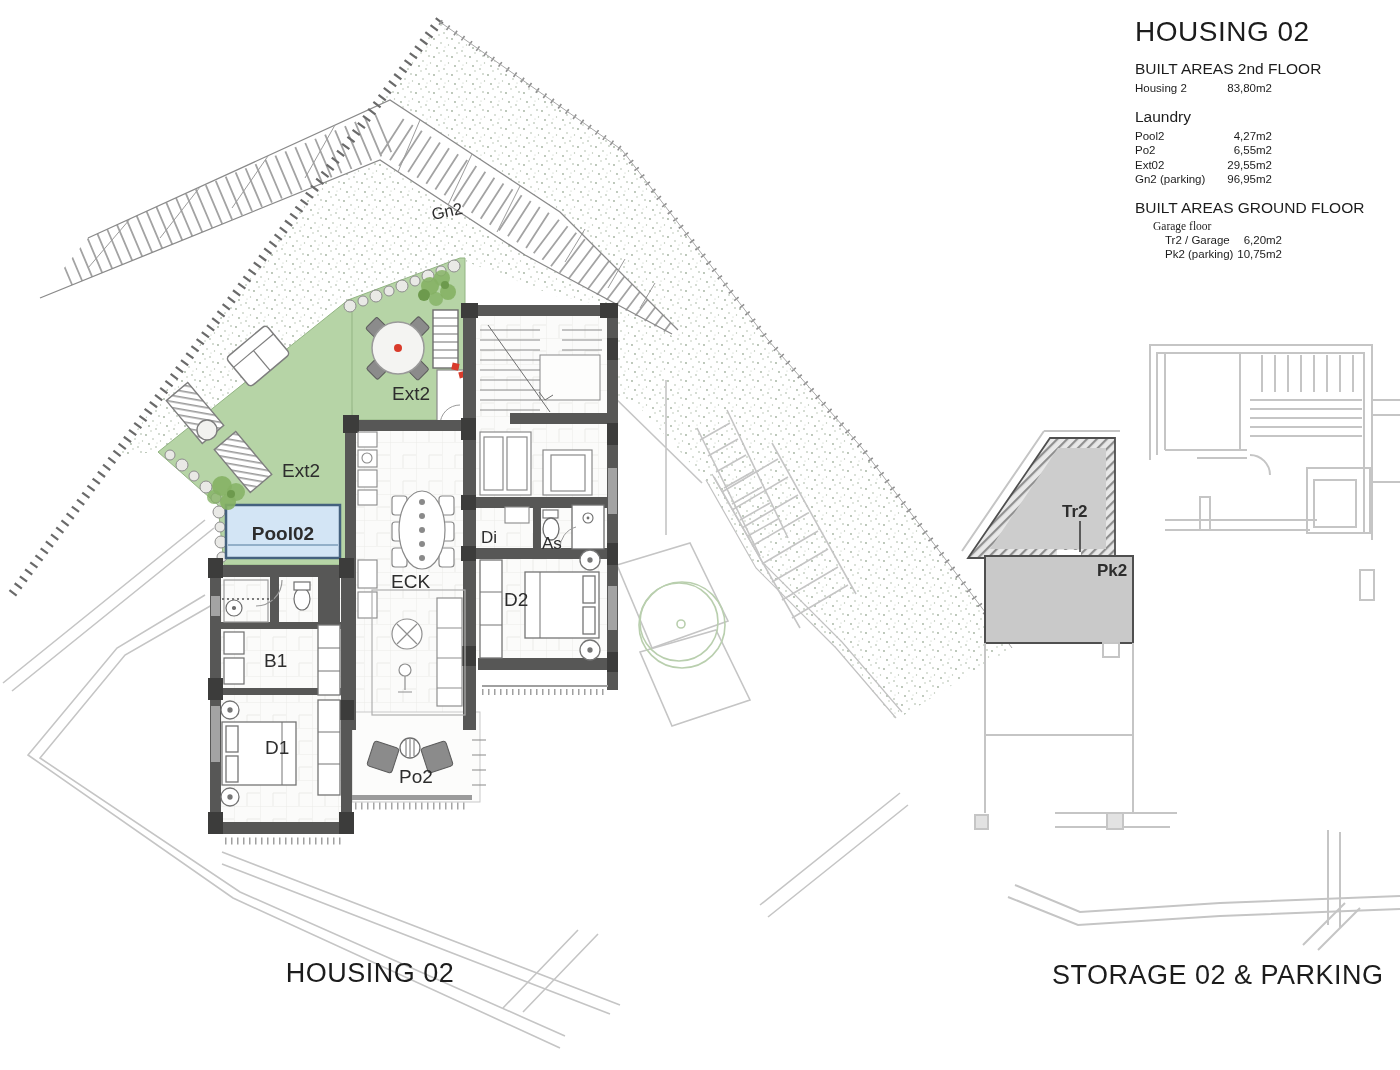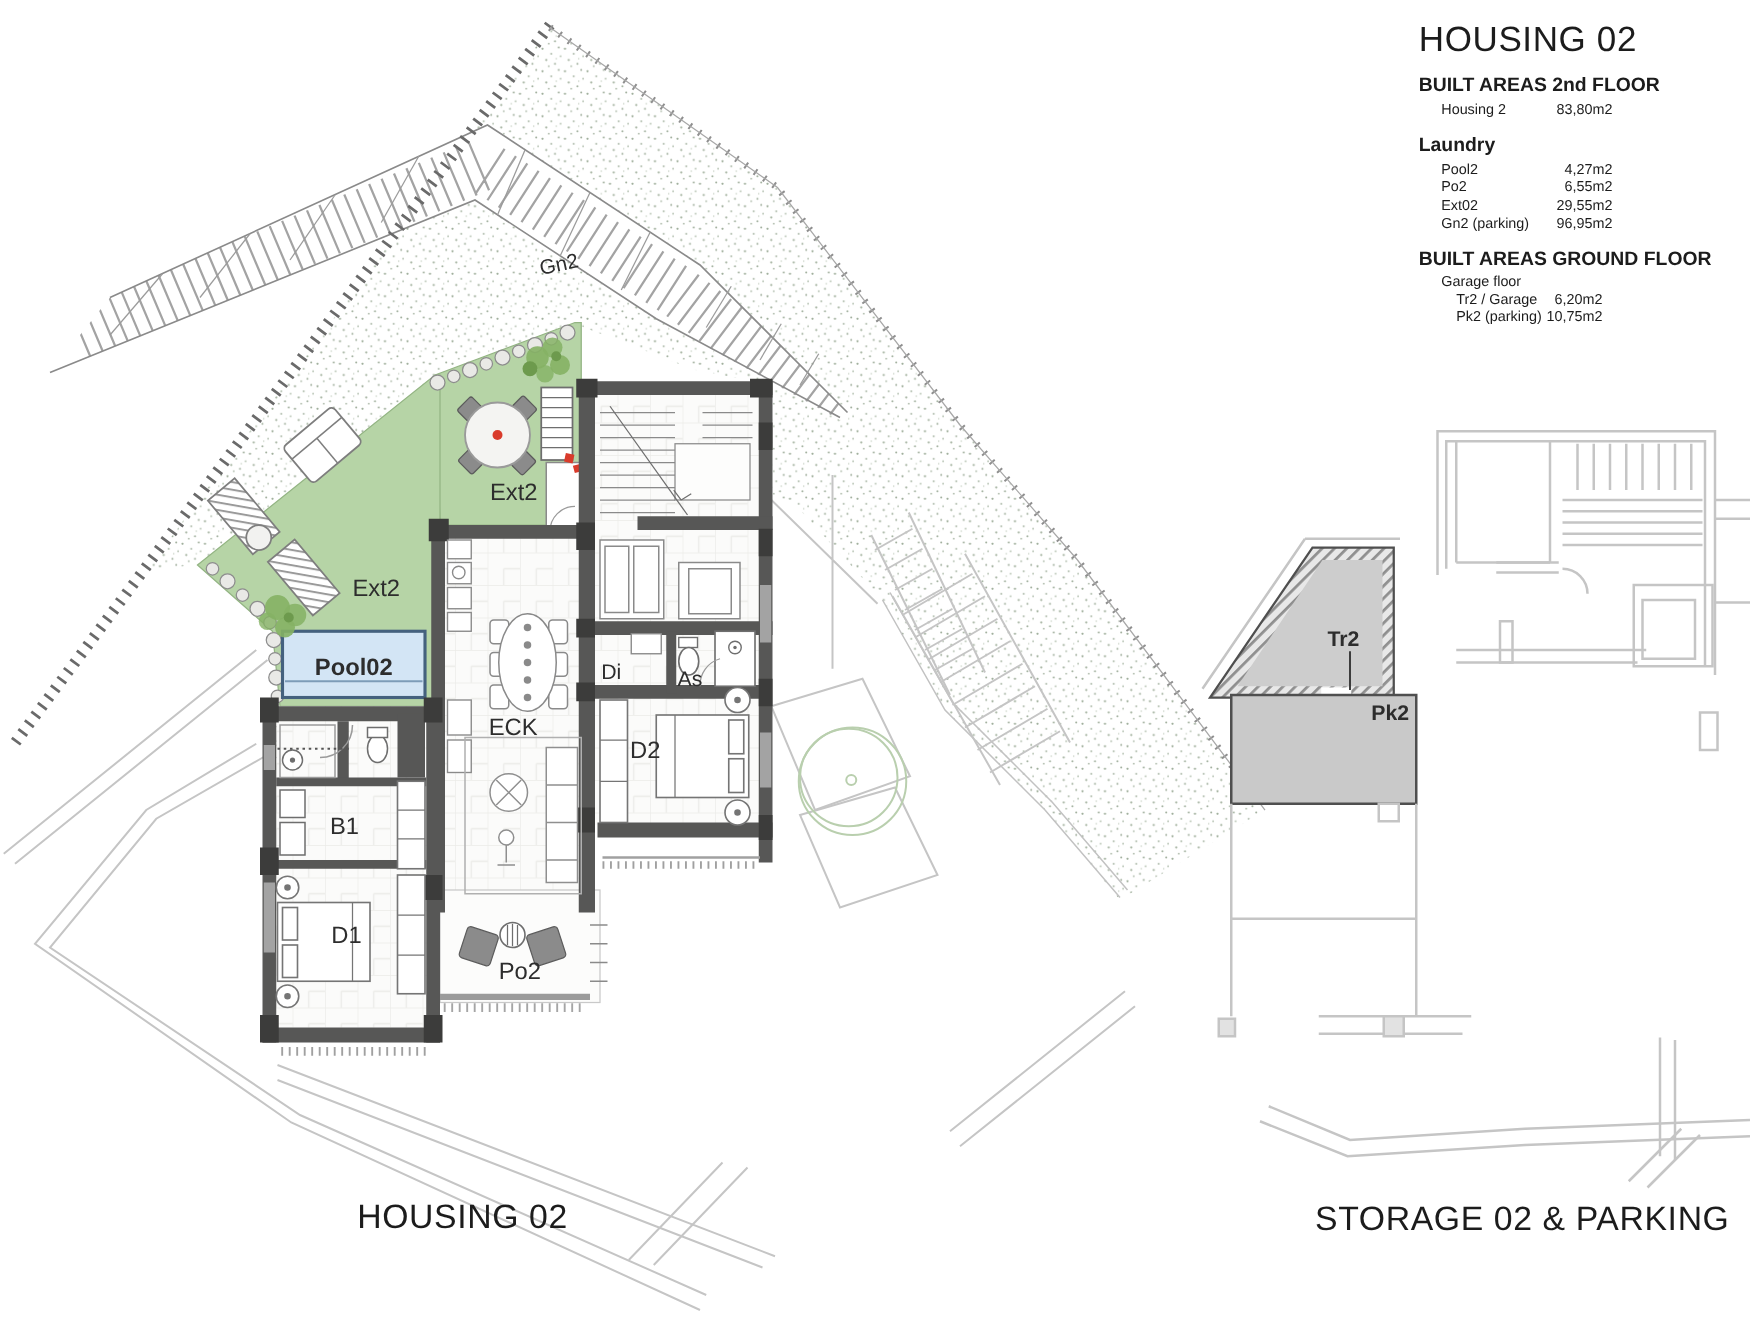--- a/index.html
+++ b/index.html
@@ -3,24 +3,24 @@
 <meta charset="utf-8">
 <style>
   html,body{margin:0;padding:0;background:#ffffff;}
   .canvas{position:relative;width:1400px;height:1070px;background:#ffffff;overflow:hidden;
           font-family:"Liberation Sans",sans-serif;}
   svg{position:absolute;left:0;top:0;}
   .plan-label{font-family:"Liberation Sans",sans-serif;fill:#2d2d2d;}
   .caption{font-family:"Liberation Sans",sans-serif;fill:#1c1c1c;font-size:27px;letter-spacing:.5px;}
   .legend{position:absolute;left:1135px;top:16px;width:250px;color:#1c1c1c;}
   .legend-title{font-size:28px;letter-spacing:.5px;margin:0 0 10px 0;}
-  .legend-heading{font-size:15.5px;margin:12px 0 3px 0;font-weight:bold;}
-  .legend-sub{font-size:11.5px;margin:2px 0 1px 18px;}
+  .legend-heading{font-size:15.5px;margin:12px 0 3px 0;}
+  .legend-sub{font-size:11.5px;margin:2px 0 1px 18px;font-family:Liberation Serif, serif;}
   .legend-row{display:flex;justify-content:space-between;font-size:11.5px;line-height:14.5px;
-              margin-left:18px;width:137px;}
+              width:137px;}
   .legend-row.deep{margin-left:30px;width:117px;}
   .lr-value{text-align:center;}
 </style>
 </head>
 <body>
 
 <div class="canvas">
 <svg width="1400" height="1070" viewBox="0 0 1400 1070">
   <defs>
     <pattern id="stip" width="18" height="18" patternUnits="userSpaceOnUse">

